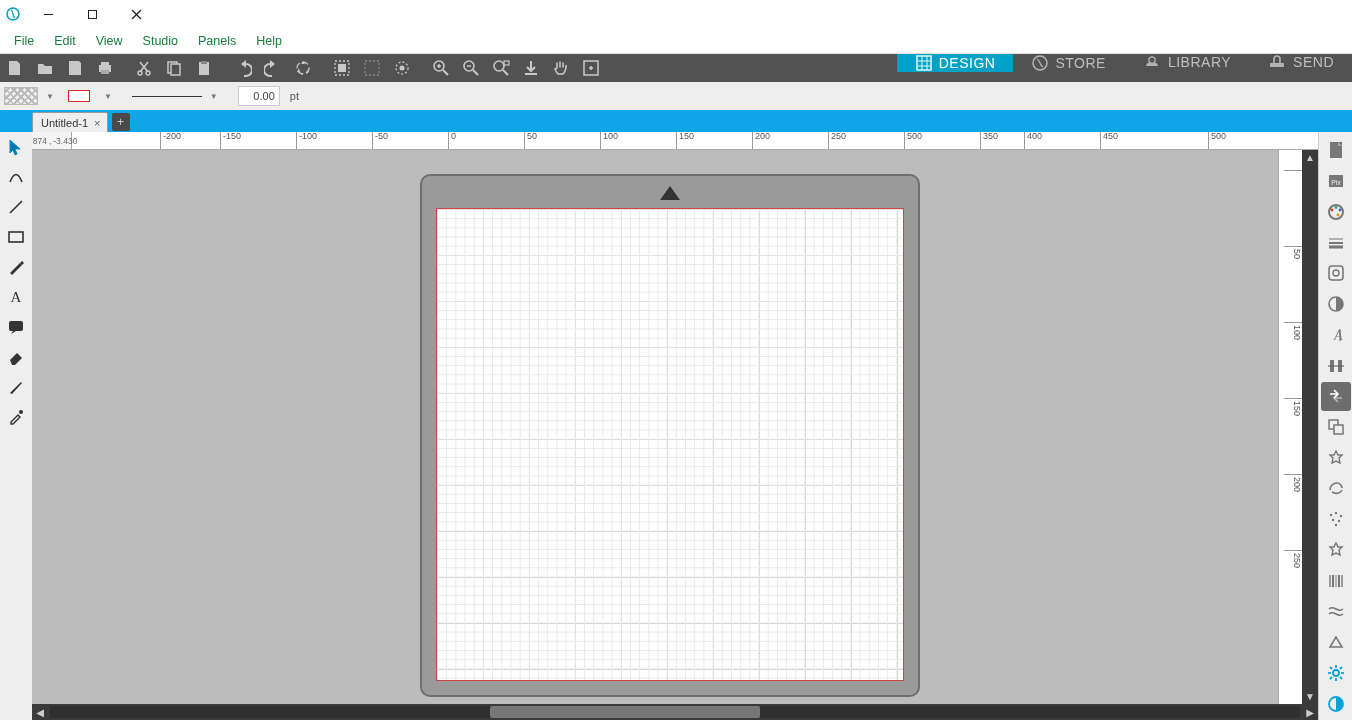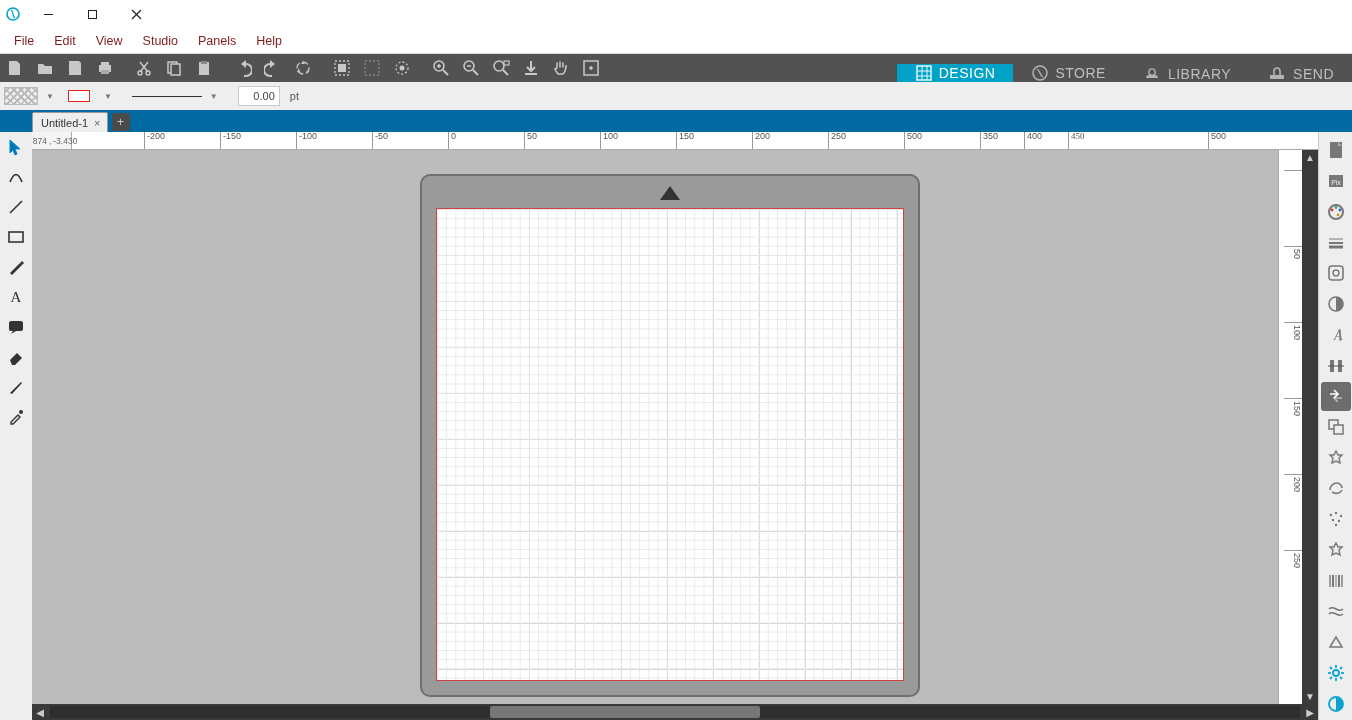--- a/index.html
+++ b/index.html
@@ -7,48 +7,48 @@
 
   
   .titlebar { height: 28px; background: #fff; display: flex; align-items: center; padding: 0 6px; color: #333; }
   .titlebar .app-icon { width: 14px; height: 14px; margin-right: 6px; display: flex; align-items: center; justify-content: center; }
   .titlebar .title-text { flex: 1; font-size: 12px; padding-top:1px; }
   .titlebar .win-controls { display: flex; gap: 0; }
   .titlebar .win-btn { width: 44px; height: 28px; display: flex; align-items: center; justify-content: center; font-size: 13px; color:#222; }
 
   
   .menubar { height: 26px; background: #fff; display: flex; align-items: center; padding: 0 4px; border-bottom: 1px solid #ddd; }
-  .menubar .menu-item { padding: 2px 10px; font-size: 12.5px; color:#7f1d1d; }
+  .menubar .menu-item { padding: 2px 10px; font-size: 12.5px; color:#15803d; }
 
   
   .main-toolbar { height: 28px; background: #525252; display: flex; align-items: stretch; }
   .main-toolbar .tbx { display:flex; align-items:center; }
   .main-toolbar .tool-btn { width: 30px; height: 28px; display: flex; align-items: center; justify-content: center; color: #c8c8c8; }
   .main-toolbar .sep { width: 1px; background:#6f6f6f; margin:3px 4px; }
-  .main-toolbar .nav-tabs { margin-left: auto; display: flex; align-items:flex-end; }
+  .main-toolbar .nav-tabs { margin-left: auto; display: flex; align-items:flex-start; }
   .main-toolbar .nav-tab { display: flex; align-items: center; gap:6px; padding: 0 18px; color: #bfbfbf; font-size: 14px; letter-spacing: .5px; }
   .main-toolbar .nav-tab.active { background: #00a3c7; color: #fff; }
   .main-toolbar .nav-tab svg { opacity:.9; }
 
   
   .optionsbar { height: 28px; background: #eeeeee; display: flex; align-items: center; padding: 0 4px; gap:4px; color:#555; }
   .optionsbar .minisw { width:34px; height:18px; display:flex; align-items:center; justify-content:center; }
   .optionsbar .drop { color:#777; font-size:8px; padding:0 4px; }
   .optionsbar .redrect { width:22px; height:12px; border:1.5px solid #d22; background:#fff; }
   .optionsbar .linebox { width:70px; height:14px; display:flex; align-items:center; }
   .optionsbar .linebox .ln { flex:1; height:0; border-top:1px solid #333; }
   .optionsbar .numbox { width:42px; height:20px; background:#fff; border:1px solid #ccc; display:flex; align-items:center; justify-content:flex-end; padding:0 4px; font-size:11px; color:#444; }
   .optionsbar .unit { font-size:11px; color:#555; margin-left:6px; }
   .hatch { width:34px; height:18px; background:
       repeating-linear-gradient(45deg,#bbb 0 2px,transparent 2px 5px),
       repeating-linear-gradient(-45deg,#bbb 0 2px,transparent 2px 5px);
       border:1px solid #bbb; }
 
   
-  .tabstrip { height: 22px; background:#0369a1; display:flex; align-items:flex-end; padding:0 0 0 32px; position:relative; }
+  .tabstrip { height: 22px; background:#0ea5e9; display:flex; align-items:flex-end; padding:0 0 0 32px; position:relative; }
   .tabstrip .doc-tab { height:20px; background:#eee; border:1px solid #999; border-bottom:none; display:flex; align-items:center; padding:0 6px 0 8px; font-size:11px; color:#333; border-radius:2px 2px 0 0; gap:6px; }
   .tabstrip .doc-tab .close { font-size:11px; color:#666; }
   .tabstrip .add-tab { width:18px; height:18px; margin-left:4px; background:#4a4a4a; color:#ccc; display:flex; align-items:center; justify-content:center; border-radius:2px; font-size:12px; margin-bottom:1px; }
 
   
   .work-row { flex:1; display:flex; min-height:0; }
 
   
   .left-tools { width:32px; background:#eee; display:flex; flex-direction:column; align-items:center; padding-top:0px; }
   .left-tools .tbtn { width:30px; height:30px; display:flex; align-items:center; justify-content:center; color:#333; }
@@ -379,34 +379,34 @@
   </div>
 
   <div class="canvas-area">
     <div class="ruler-h">
       <div class="origin">
         <span>1.874</span>
           <span>,</span>
           <span>-3.430</span>
       </div>
       <div class="tickwrap" id="hticks">
-          <div class="tick" style="left: 72px; margin-top: 37px;">-200</div>
+          <div class="tick" style="left: 88px; margin-top: 37px;">-200</div>
           <div class="tick" style="left: 148px;">-150</div>
           <div class="tick" style="left: 224px;">-100</div>
           <div class="tick" style="left: 300px;">-50</div>
           <div class="tick" style="left: 376px;">0</div>
           <div class="tick" style="left: 452px;">50</div>
           <div class="tick" style="left: 528px;">100</div>
           <div class="tick" style="left: 604px;">150</div>
           <div class="tick" style="left: 680px;">200</div>
           <div class="tick" style="left: 756px;">250</div>
           <div class="tick" style="left: 832px;">500</div>
           <div class="tick" style="left: 908px; margin-top: 36px;">350</div>
           <div class="tick" style="left: 952px;">400</div>
-          <div class="tick" style="left: 996px; font-family: Liberation Serif, serif;">450</div>
+          <div class="tick" style="left: 1028px;">450</div>
           <div class="tick" style="left: 1136px;">500</div>
         </div>
     </div>
     <div class="canvas-body">
       <div class="canvas-viewport">
         <div class="mat">
           <div class="arrow-up"></div>
           <div class="page"></div>
         </div>
       </div>

